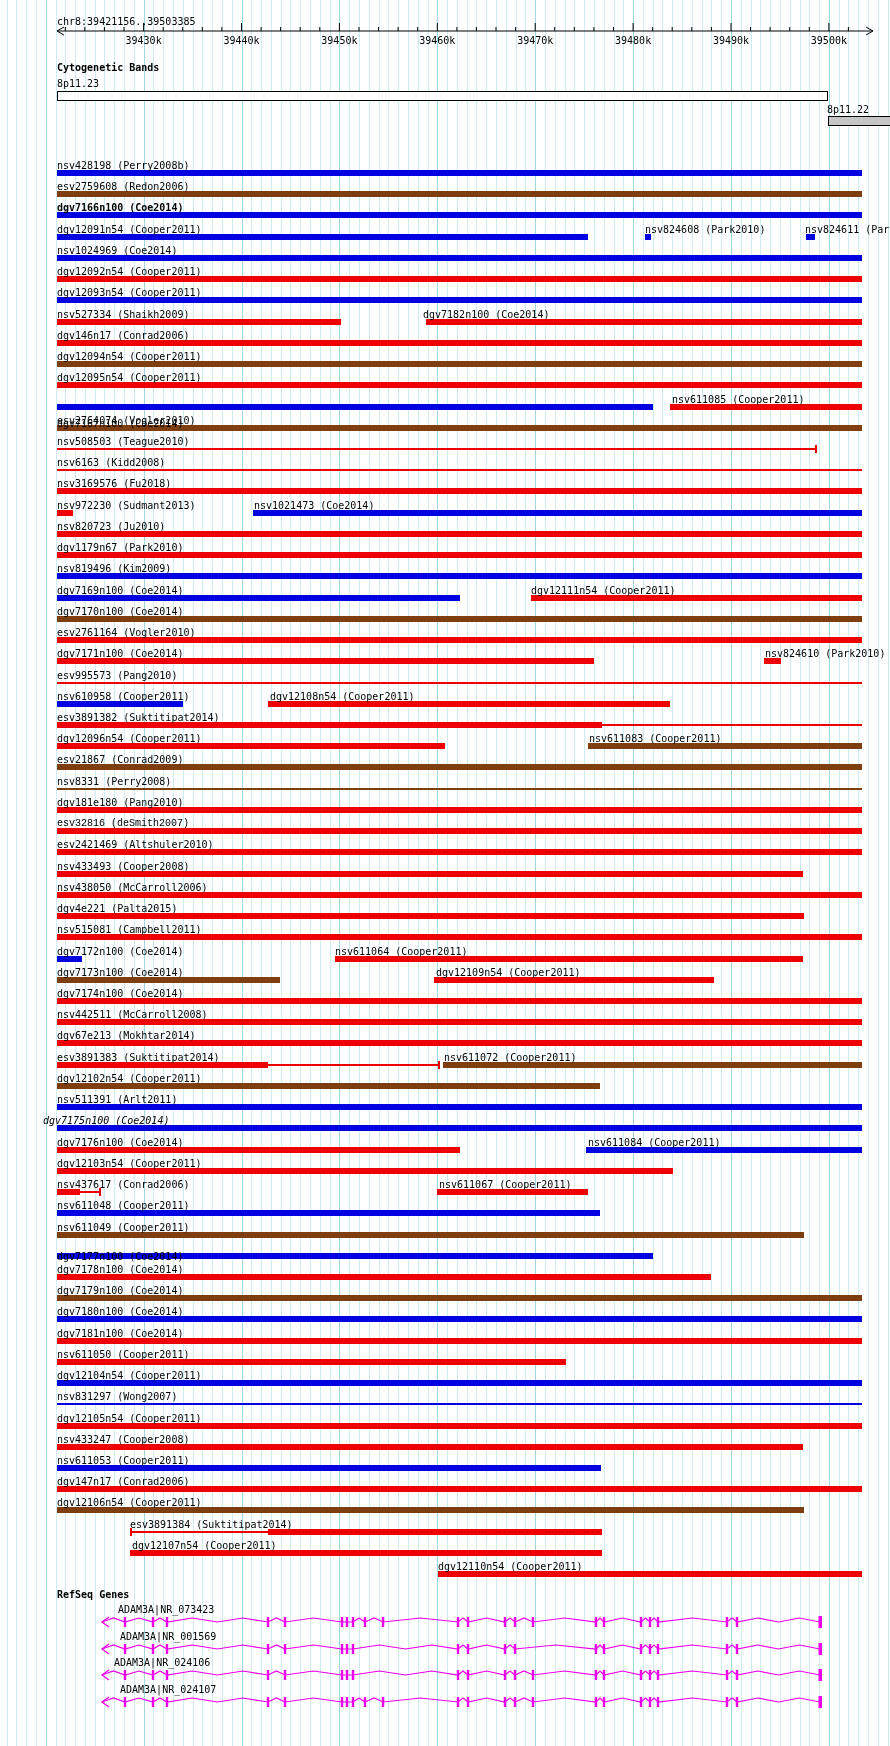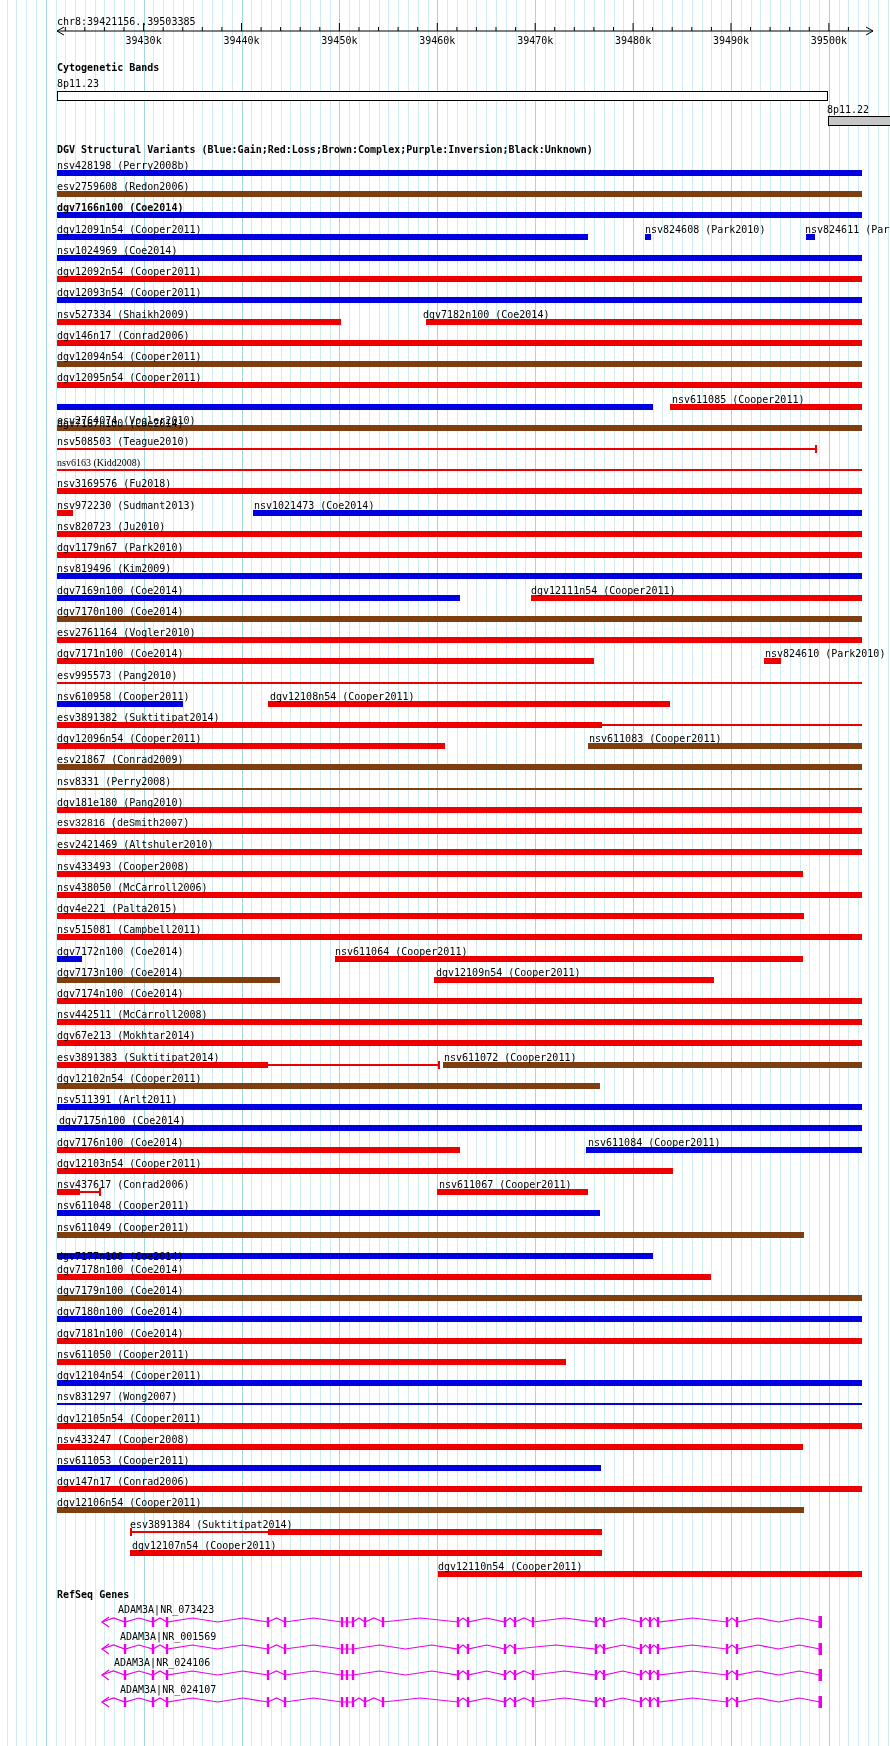--- a/index.html
+++ b/index.html
@@ -65,21 +65,20 @@
       <text x="143.6" y="24" text-anchor="middle" font-size="10" font-family="DejaVu Sans Mono, monospace" fill="#000">39430k</text>
       <text x="241.5" y="24" text-anchor="middle" font-size="10" font-family="DejaVu Sans Mono, monospace" fill="#000">39440k</text>
       <text x="339.4" y="24" text-anchor="middle" font-size="10" font-family="DejaVu Sans Mono, monospace" fill="#000">39450k</text>
       <text x="437.3" y="24" text-anchor="middle" font-size="10" font-family="DejaVu Sans Mono, monospace" fill="#000">39460k</text>
       <text x="535.2" y="24" text-anchor="middle" font-size="10" font-family="DejaVu Sans Mono, monospace" fill="#000">39470k</text>
       <text x="633.1" y="24" text-anchor="middle" font-size="10" font-family="DejaVu Sans Mono, monospace" fill="#000">39480k</text>
       <text x="731.0" y="24" text-anchor="middle" font-size="10" font-family="DejaVu Sans Mono, monospace" fill="#000">39490k</text>
       <text x="828.9" y="24" text-anchor="middle" font-size="10" font-family="DejaVu Sans Mono, monospace" fill="#000">39500k</text>
     </svg>
   <div class="hdr" style="left:57px;top:62px">Cytogenetic Bands</div>
-  <div class="hdr" style="left:57px;top:144px">DGV Structural Variants (Blue:Gain;Red:Loss;Brown:Complex;Purple:Inversion;Black:Unknown)</div>
   <div class="hdr" style="left:57px;top:1589px">RefSeq Genes</div>
 <div class="grid" style="left: 6.5px; background: rgb(207, 237, 239);"></div>
     <div class="grid" style="left: 16.3px; background: rgb(207, 237, 239);"></div>
     <div class="grid" style="left: 26.1px; background: rgb(207, 237, 239);"></div>
     <div class="grid" style="left: 35.9px; background: rgb(207, 237, 239);"></div>
     <div class="grid" style="left: 45.7px; background: rgb(159, 217, 222);"></div>
     <div class="grid" style="left: 55.5px; background: rgb(207, 237, 239);"></div>
     <div class="grid" style="left: 65.3px; background: rgb(207, 237, 239);"></div>
     <div class="grid" style="left: 75.1px; background: rgb(207, 237, 239);"></div>
     <div class="grid" style="left: 84.8px; background: rgb(207, 237, 239);"></div>
@@ -199,21 +198,21 @@
     <div class="seg" style="left: 57px; top: 382px; width: 805px; height: 6px; background: rgb(238, 0, 0);"></div>
     <div class="lbl" style="left: 57px; top: 394px; margin-top: 24px;">dgv7167n100 (Coe2014)</div>
     <div class="seg" style="left: 57px; top: 404px; width: 596px; height: 6px; background: rgb(0, 0, 224);"></div>
     <div class="lbl" style="left: 672px; top: 394px;">nsv611085 (Cooper2011)</div>
     <div class="seg" style="left: 670px; top: 404px; width: 192px; height: 6px; background: rgb(238, 0, 0);"></div>
     <div class="lbl" style="left: 57px; top: 415px;">esv2764074 (Vogler2010)</div>
     <div class="seg" style="left: 57px; top: 425px; width: 805px; height: 6px; background: rgb(126, 62, 16);"></div>
     <div class="lbl" style="left: 57px; top: 436px;">nsv508503 (Teague2010)</div>
     <div class="seg" style="left: 57px; top: 448px; width: 758px; height: 2px; background: rgb(238, 0, 0);"></div>
     <div class="seg" style="left: 815px; top: 445px; width: 2px; height: 8px; background: rgb(238, 0, 0);"></div>
-    <div class="lbl" style="left: 57px; top: 457px; font-family: Liberation Serif, serif;">nsv6163 (Kidd2008)</div>
+    <div class="lbl" style="left: 57px; top: 457px;">nsv6163 (Kidd2008)</div>
     <div class="seg" style="left: 57px; top: 469px; width: 805px; height: 2px; background: rgb(238, 0, 0);"></div>
     <div class="lbl" style="left: 57px; top: 478px;">nsv3169576 (Fu2018)</div>
     <div class="seg" style="left: 57px; top: 488px; width: 805px; height: 6px; background: rgb(238, 0, 0);"></div>
     <div class="lbl" style="left: 57px; top: 500px;">nsv972230 (Sudmant2013)</div>
     <div class="seg" style="left: 57px; top: 510px; width: 16px; height: 6px; background: rgb(238, 0, 0);"></div>
     <div class="lbl" style="left: 254px; top: 500px;">nsv1021473 (Coe2014)</div>
     <div class="seg" style="left: 253px; top: 510px; width: 609px; height: 6px; background: rgb(0, 0, 224);"></div>
     <div class="lbl" style="left: 57px; top: 521px;">nsv820723 (Ju2010)</div>
     <div class="seg" style="left: 57px; top: 531px; width: 805px; height: 6px; background: rgb(238, 0, 0);"></div>
     <div class="lbl" style="left: 57px; top: 542px;">dgv1179n67 (Park2010)</div>
@@ -280,21 +279,21 @@
     <div class="lbl" style="left: 57px; top: 1052px;">esv3891383 (Suktitipat2014)</div>
     <div class="seg" style="left: 57px; top: 1062px; width: 211px; height: 6px; background: rgb(238, 0, 0);"></div>
     <div class="seg" style="left: 268px; top: 1064px; width: 170px; height: 2px; background: rgb(238, 0, 0);"></div>
     <div class="seg" style="left: 438px; top: 1061px; width: 2px; height: 8px; background: rgb(238, 0, 0);"></div>
     <div class="lbl" style="left: 444px; top: 1052px;">nsv611072 (Cooper2011)</div>
     <div class="seg" style="left: 443px; top: 1062px; width: 419px; height: 6px; background: rgb(126, 62, 16);"></div>
     <div class="lbl" style="left: 57px; top: 1073px;">dgv12102n54 (Cooper2011)</div>
     <div class="seg" style="left: 57px; top: 1083px; width: 543px; height: 6px; background: rgb(126, 62, 16);"></div>
     <div class="lbl" style="left: 57px; top: 1094px;">nsv511391 (Arlt2011)</div>
     <div class="seg" style="left: 57px; top: 1104px; width: 805px; height: 6px; background: rgb(0, 0, 224);"></div>
-    <div class="lbl" style="left: 59px; top: 1115px;">dgv7175n100 (Coe2014)</div>
+    <div class="lbl" style="left: 43px; top: 1115px; font-style: italic;">dgv7175n100 (Coe2014)</div>
     <div class="seg" style="left: 57px; top: 1125px; width: 805px; height: 6px; background: rgb(0, 0, 224);"></div>
     <div class="lbl" style="left: 57px; top: 1137px;">dgv7176n100 (Coe2014)</div>
     <div class="seg" style="left: 57px; top: 1147px; width: 403px; height: 6px; background: rgb(238, 0, 0);"></div>
     <div class="lbl" style="left: 588px; top: 1137px;">nsv611084 (Cooper2011)</div>
     <div class="seg" style="left: 586px; top: 1147px; width: 276px; height: 6px; background: rgb(0, 0, 224);"></div>
     <div class="lbl" style="left: 57px; top: 1158px;">dgv12103n54 (Cooper2011)</div>
     <div class="seg" style="left: 57px; top: 1168px; width: 616px; height: 6px; background: rgb(238, 0, 0);"></div>
     <div class="lbl" style="left: 57px; top: 1179px;">nsv437617 (Conrad2006)</div>
     <div class="seg" style="left: 57px; top: 1189px; width: 23px; height: 6px; background: rgb(238, 0, 0);"></div>
     <div class="seg" style="left: 80px; top: 1191px; width: 19px; height: 2px; background: rgb(238, 0, 0);"></div>

